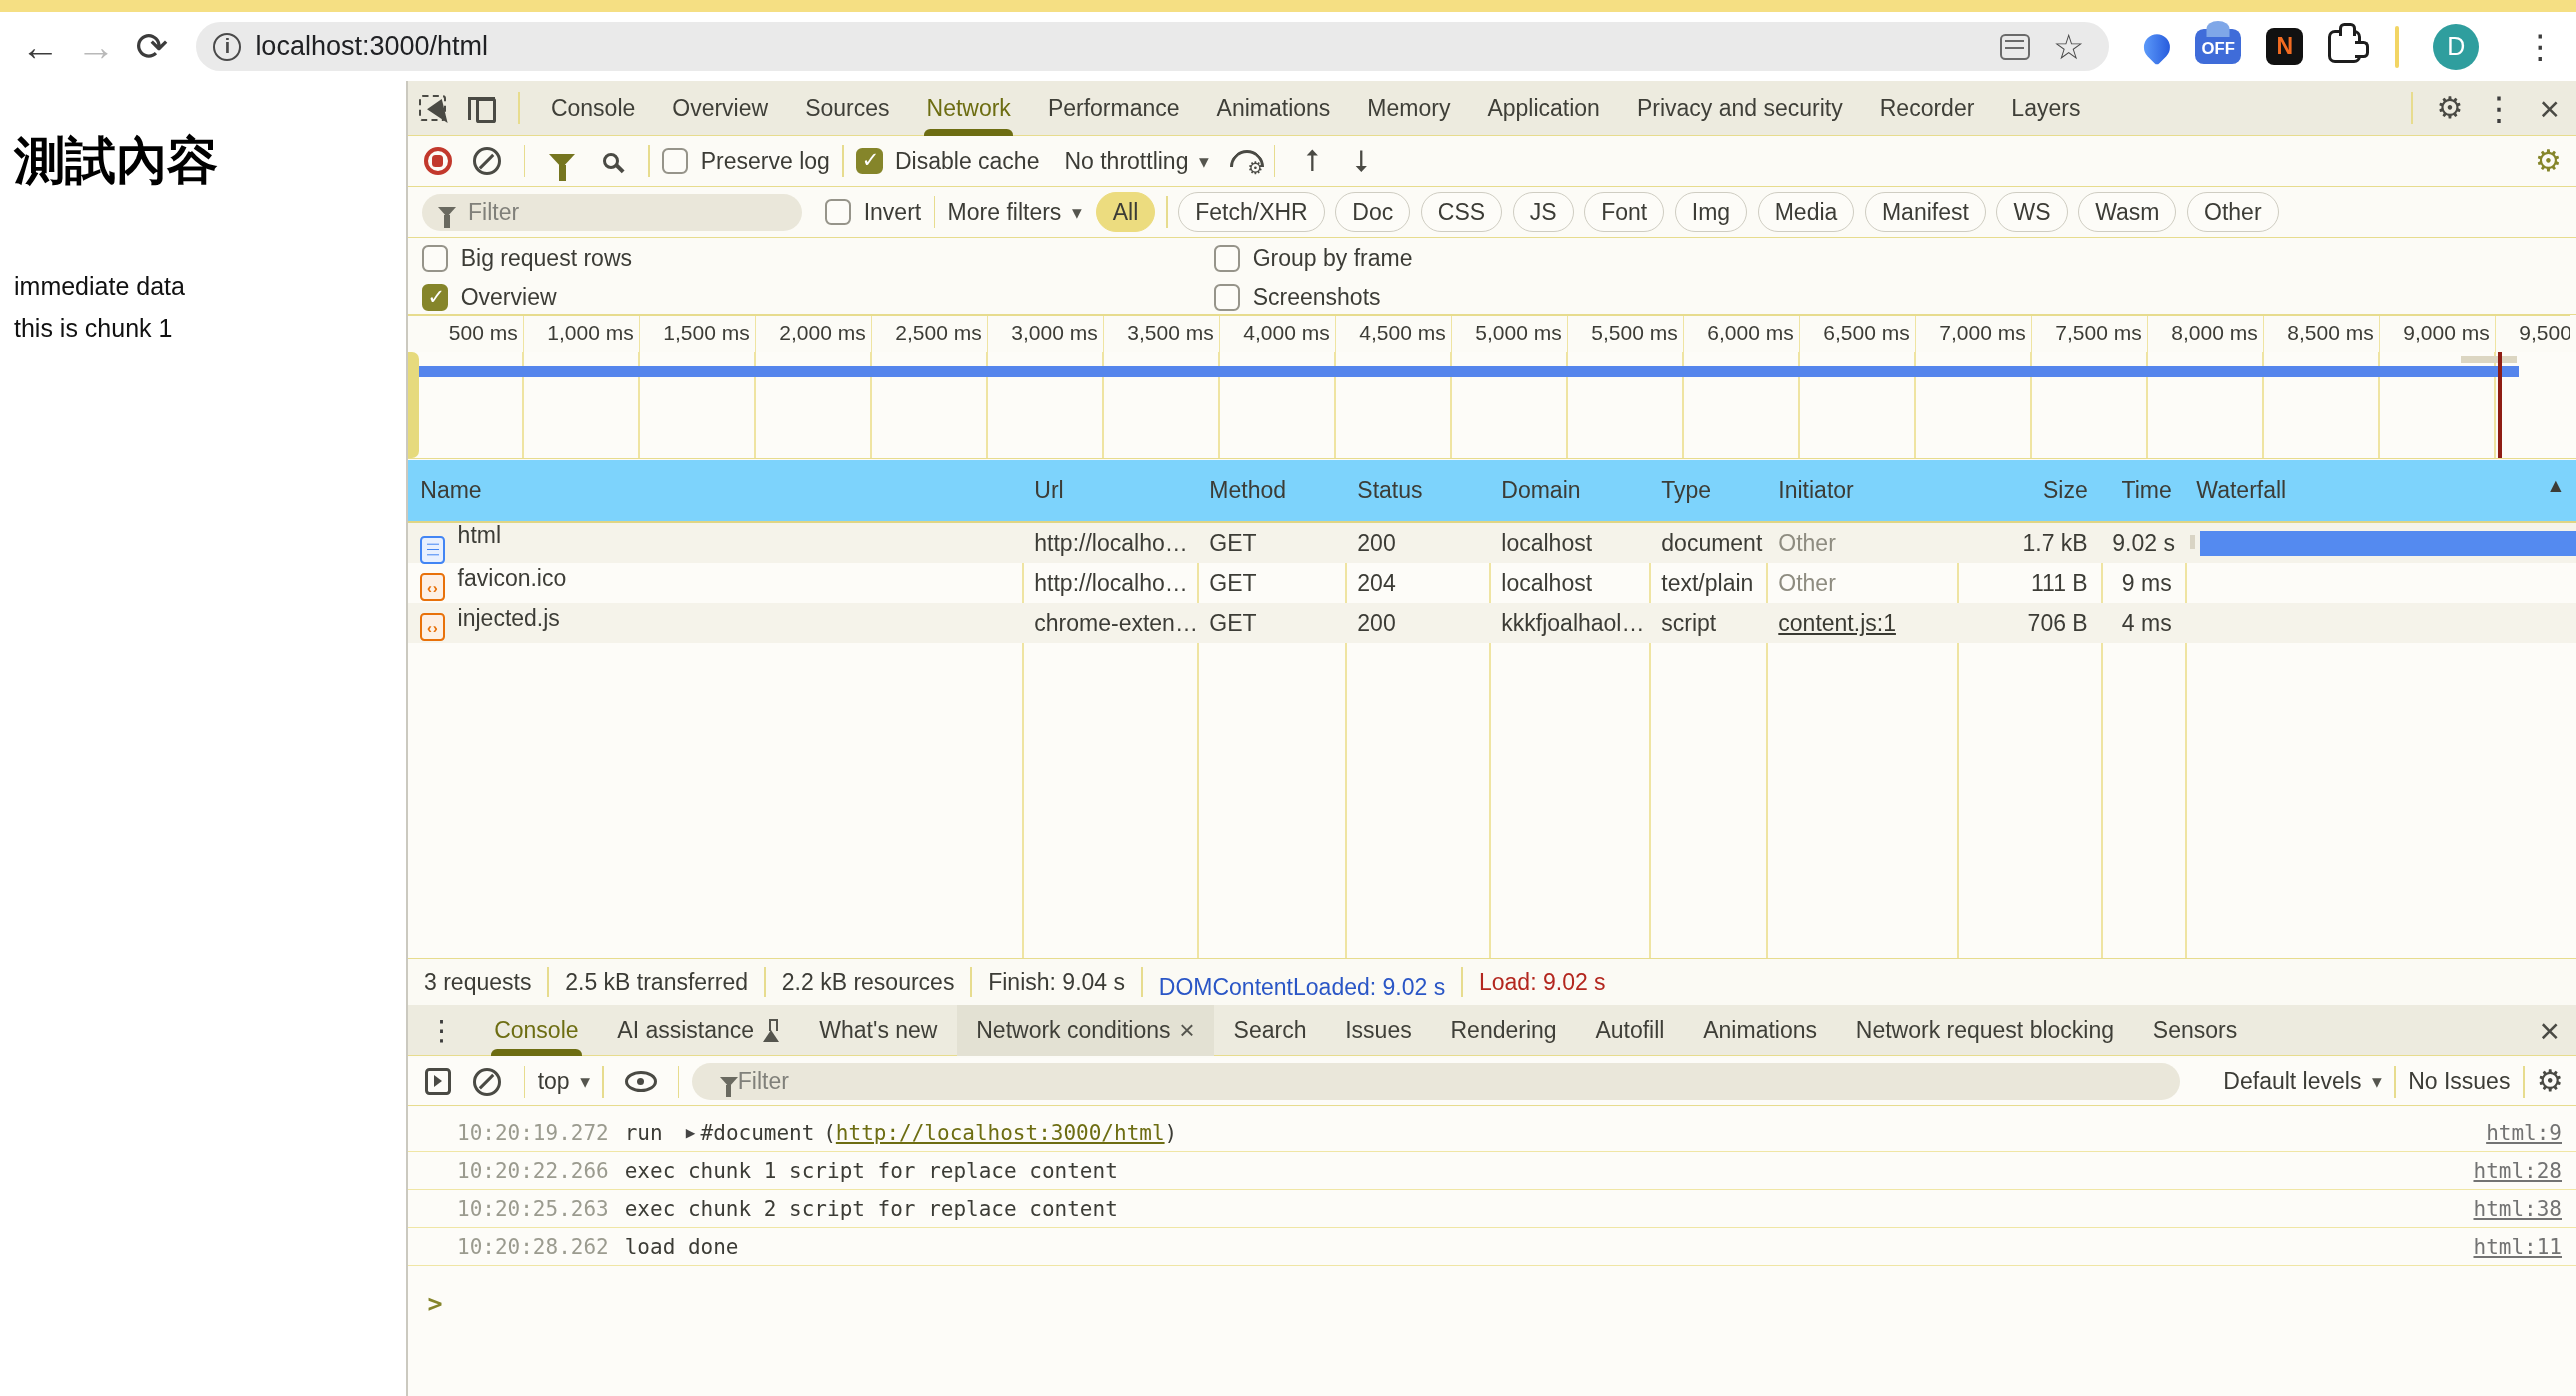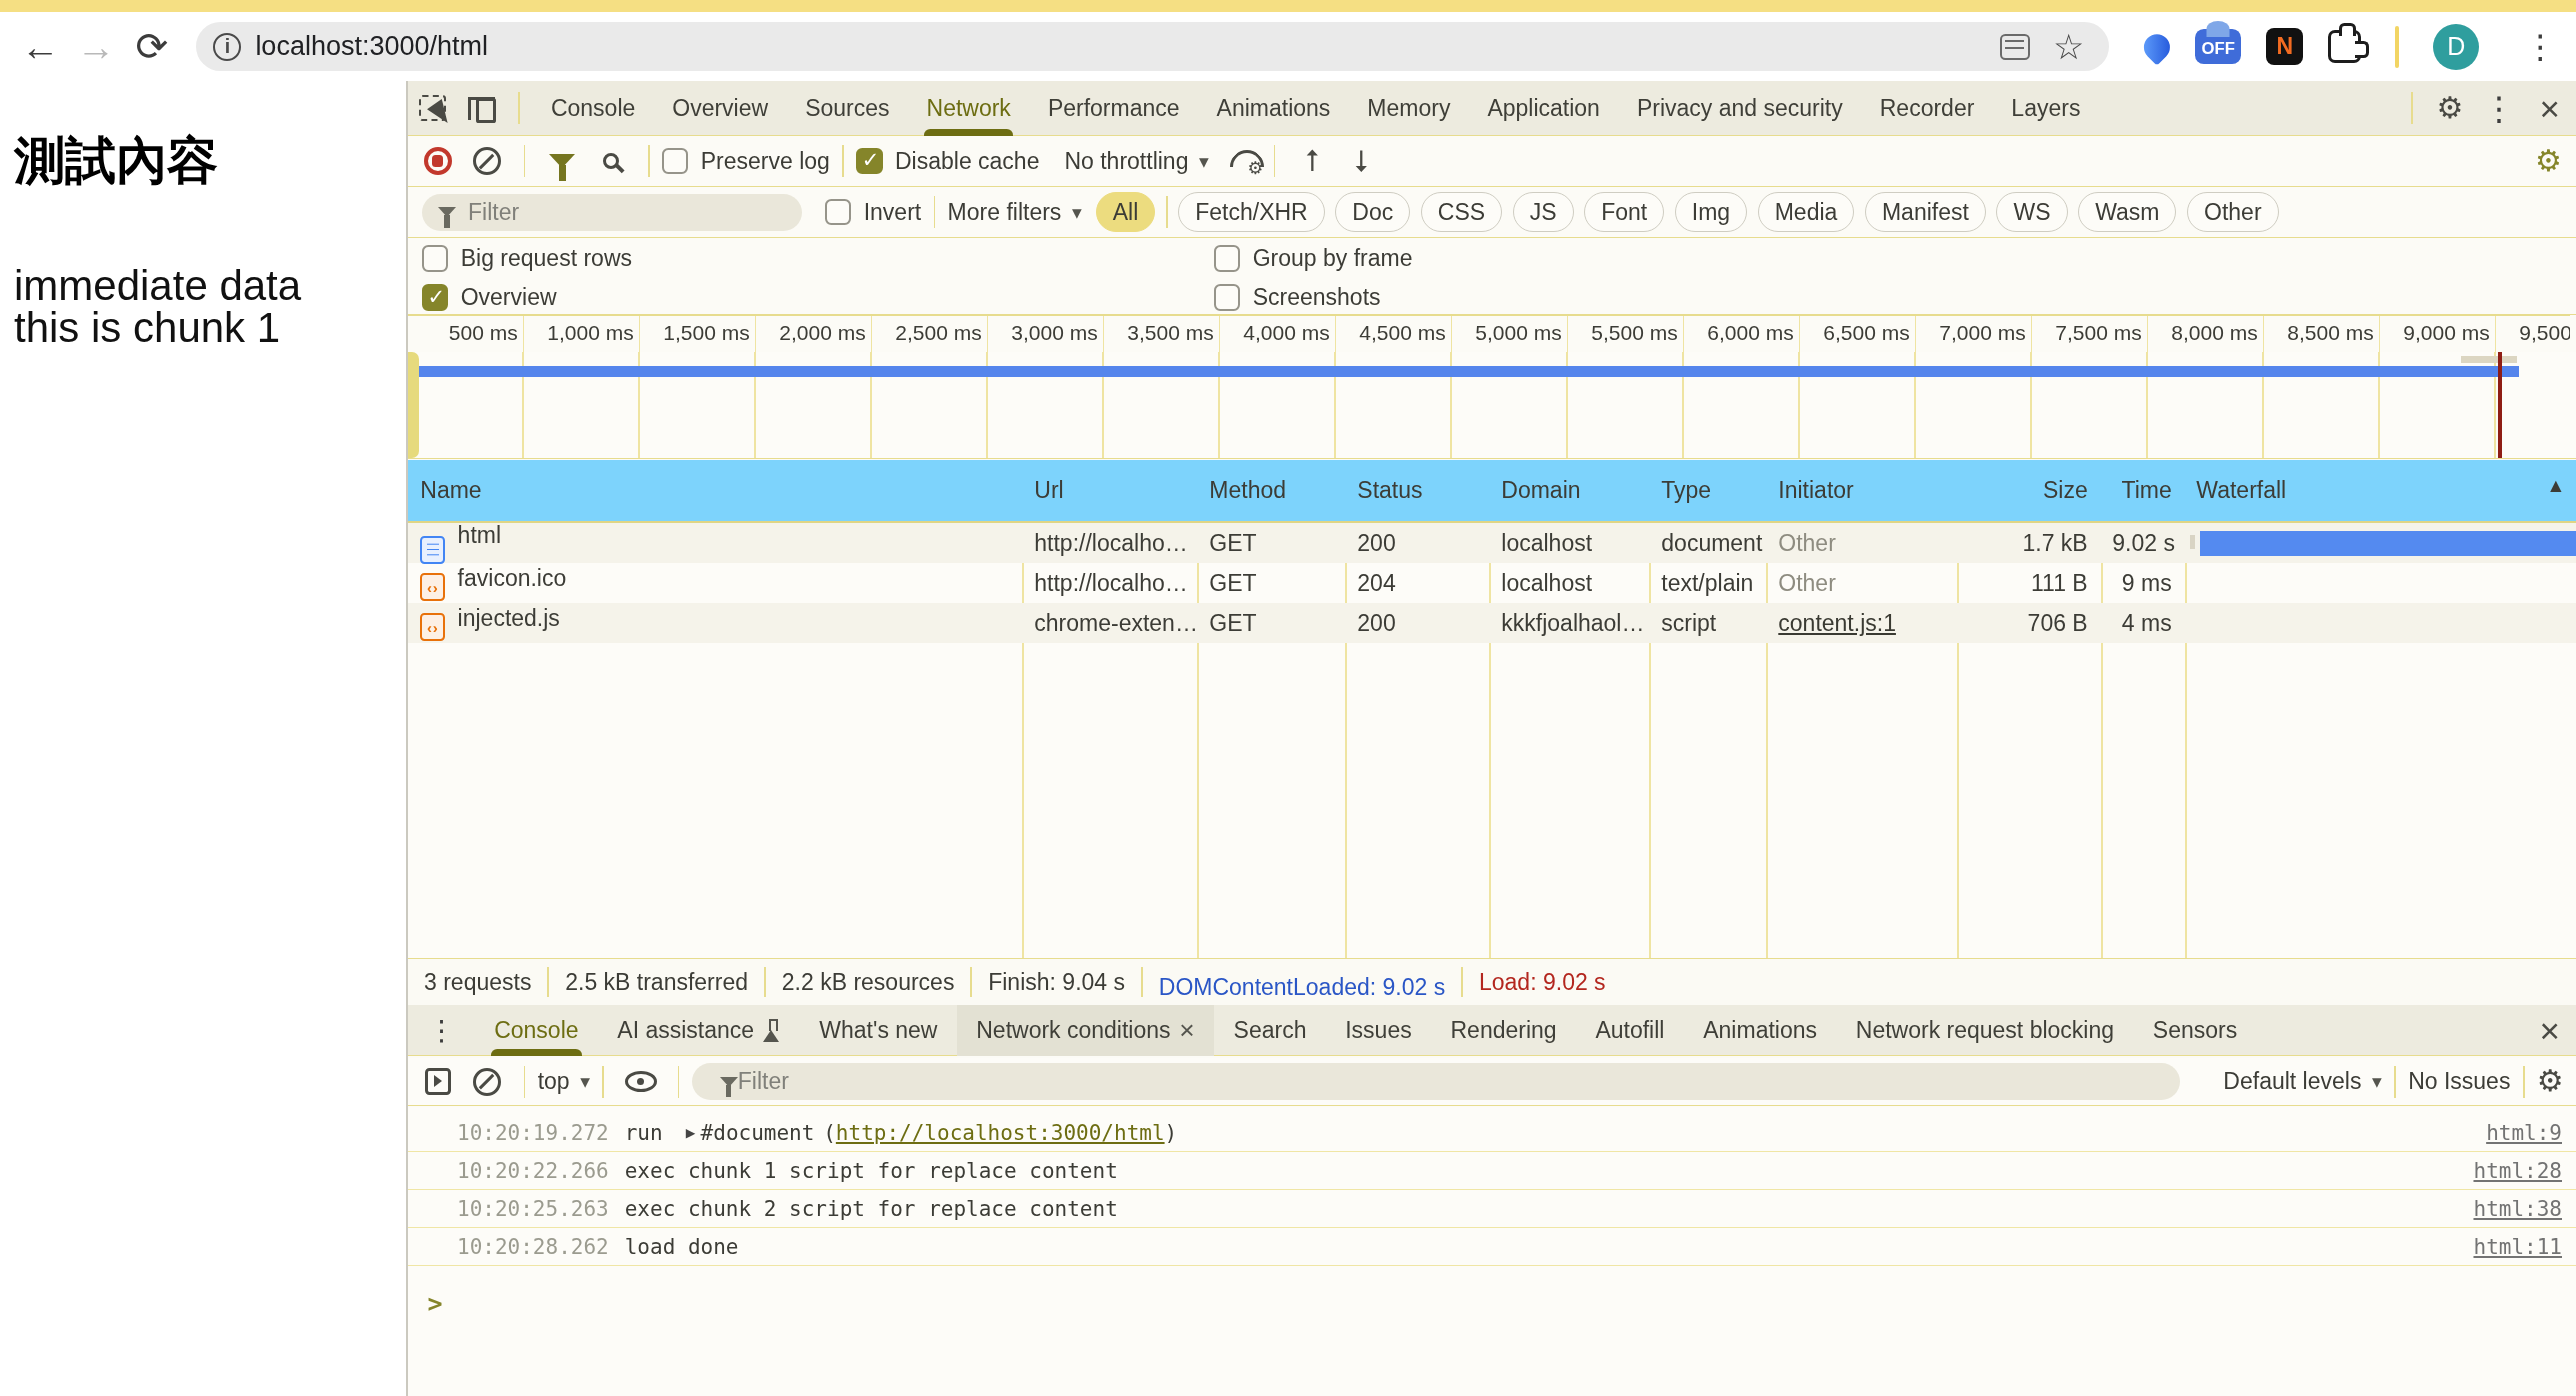--- a/index.html
+++ b/index.html
@@ -42,21 +42,21 @@
     border:3.5px solid #1d1d1d; border-left:none; border-radius:0 5.3px 5.3px 0; background:#fff; }
   .vysep { width:4.4px; height:42px; background:#f2d564; border-radius:2.6px; margin:0 8.8px; }
   .avatar { width:46px; height:46px; border-radius:50%; background:#2f9e9e; color:#fff;
     display:flex; align-items:center; justify-content:center; font-size:25px; }
   .kebab { font-size:33px; color:#3c3c3c; padding:0 19.4px; }
 
   
   .pagearea { position:absolute; left:0; top:81px; width:406px; bottom:0; background:#fff; }
   .pagearea h1 { font-size:51px; margin:46px 0 0 14px; color:#000;
     font-family:"DejaVu Sans","Liberation Sans",sans-serif; }
-  .pagelines { margin:69px 0 7px 14px; font-size:42px; color:#111; line-height:42px; }
+  .pagelines { margin:69px 0 7px 14px; font-size:25px; color:#111; line-height:42px; }
 
   
   .devtools { position:absolute; left:406px; top:81px; right:0; bottom:0; background:#fcfbf6;
     border-left:2.6px solid #cbc9bf; font-size:23px; }
   .ybdr { border-bottom:1.8px solid #e7dc8e; }
   .vline { width:1.8px; height:32px; background:#e7dc8e; margin:0 12.3px; }
 
   .dtabs { position:absolute; left:0; top:0; right:0; height:55px; background:#edebdf;
     display:flex; align-items:center; }
   .dtab { padding:0 18.5px; height:55px; display:flex; align-items:center; color:#3f3f38; position:relative; white-space:nowrap; }

